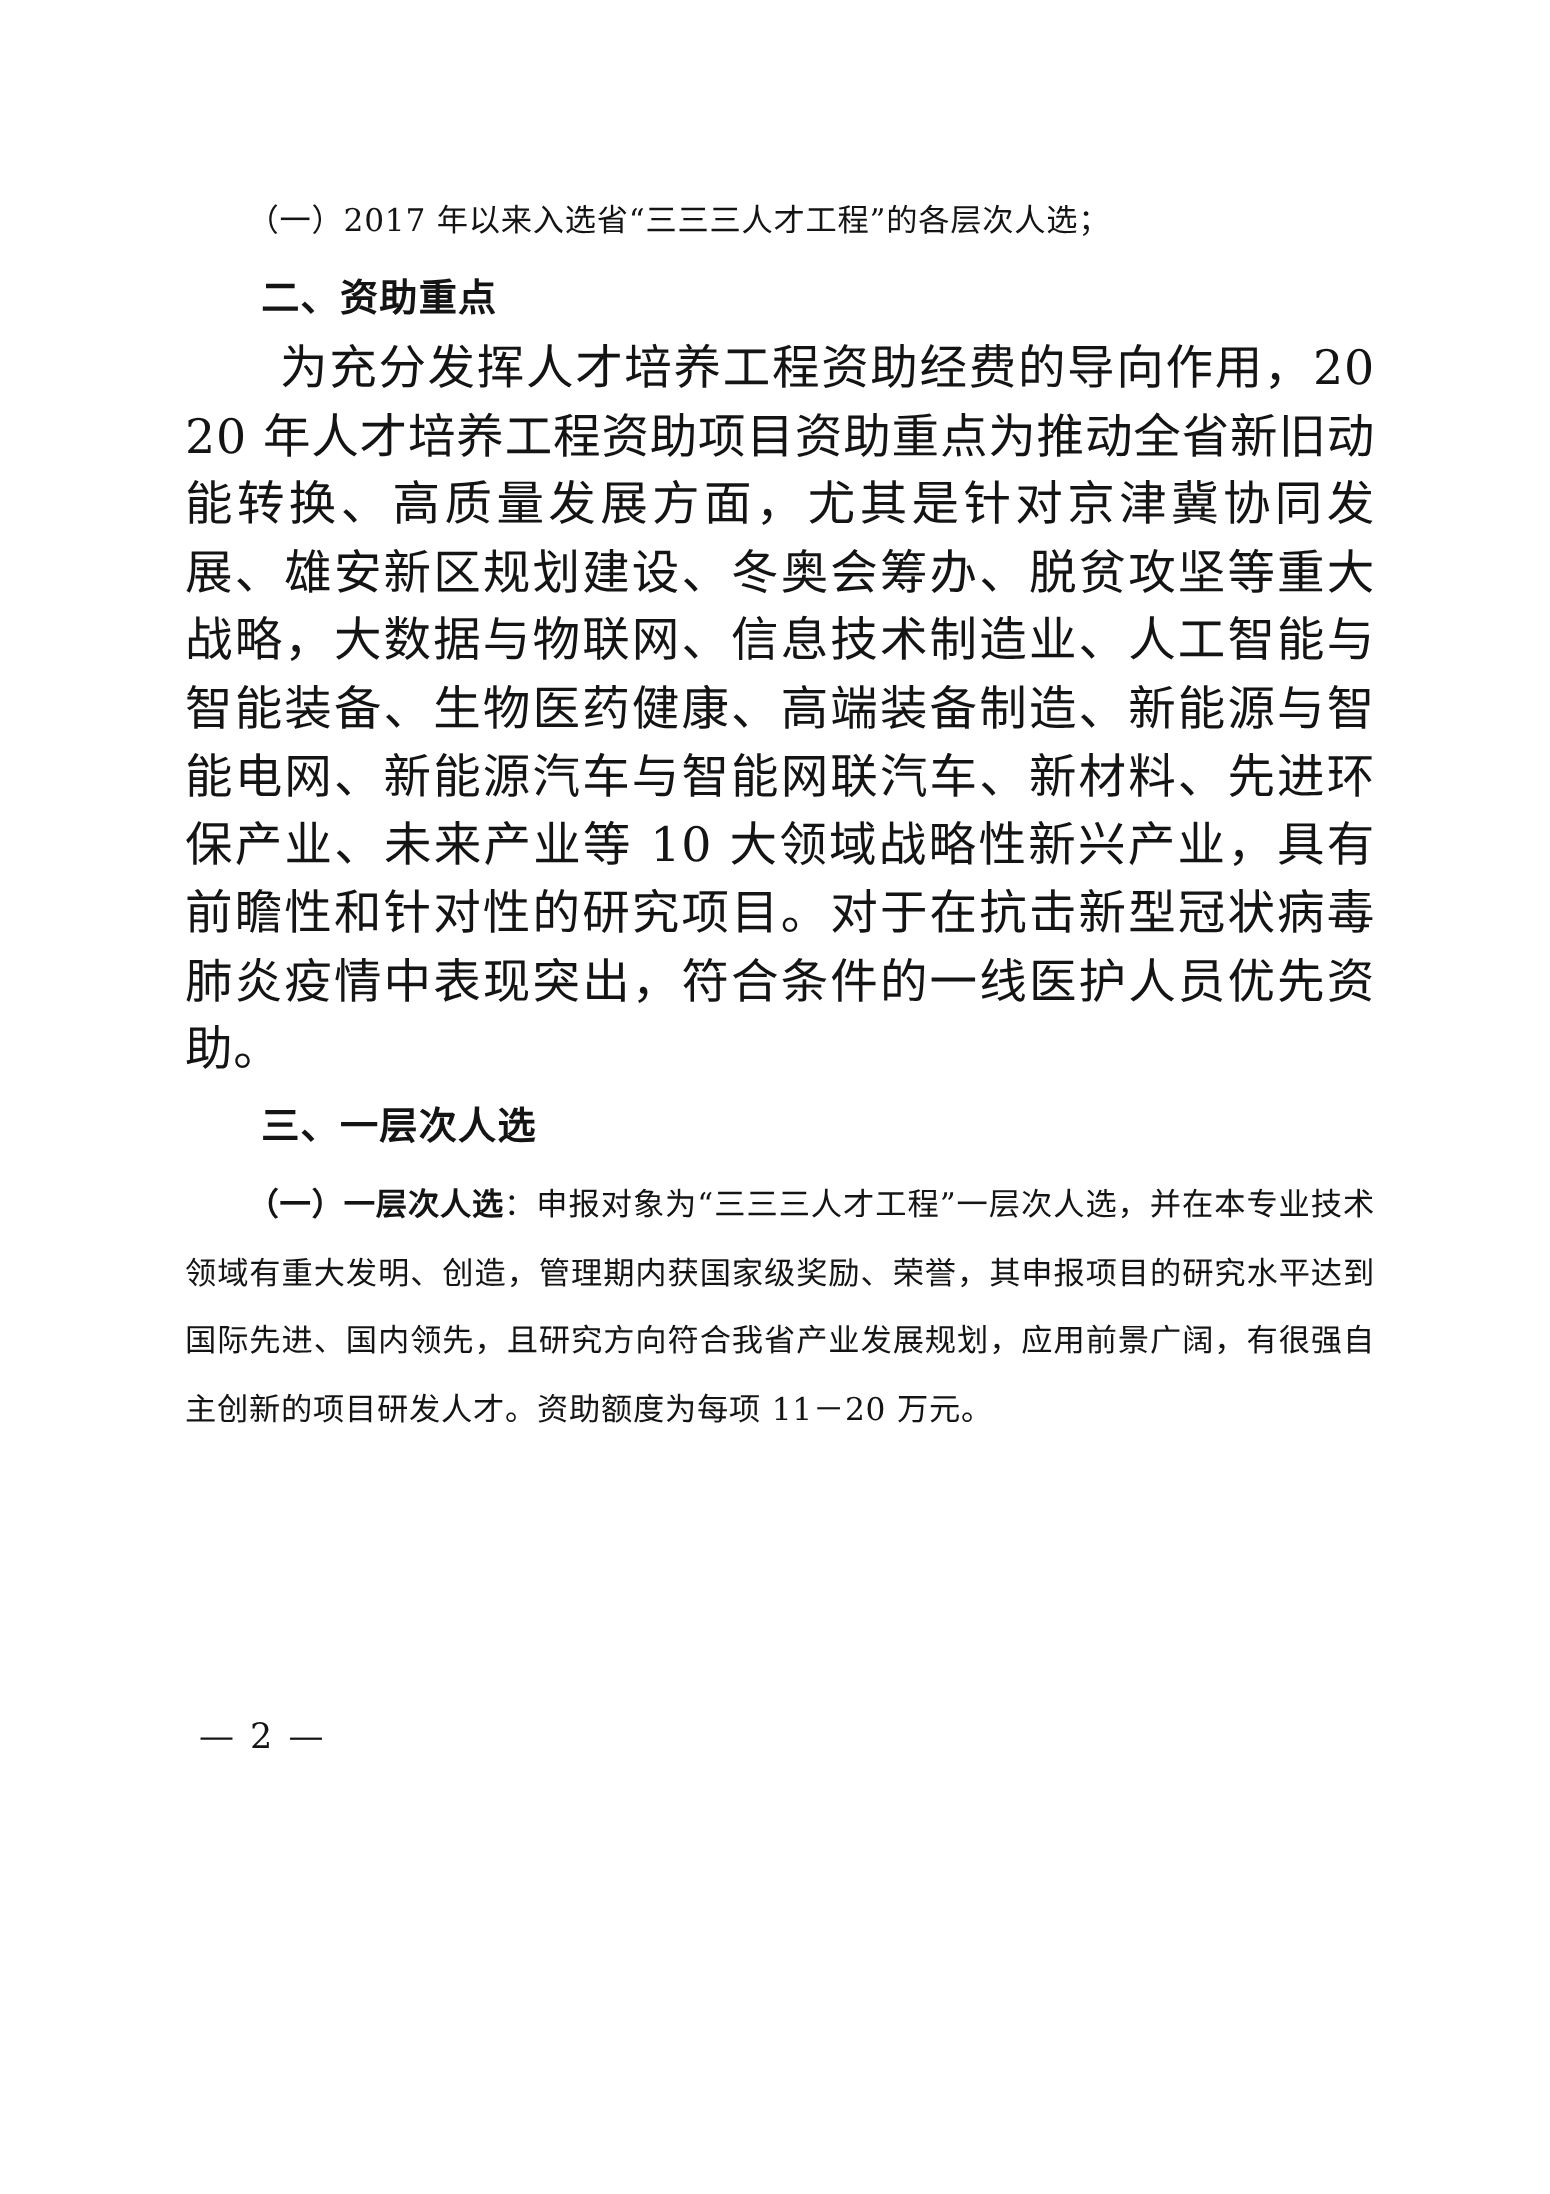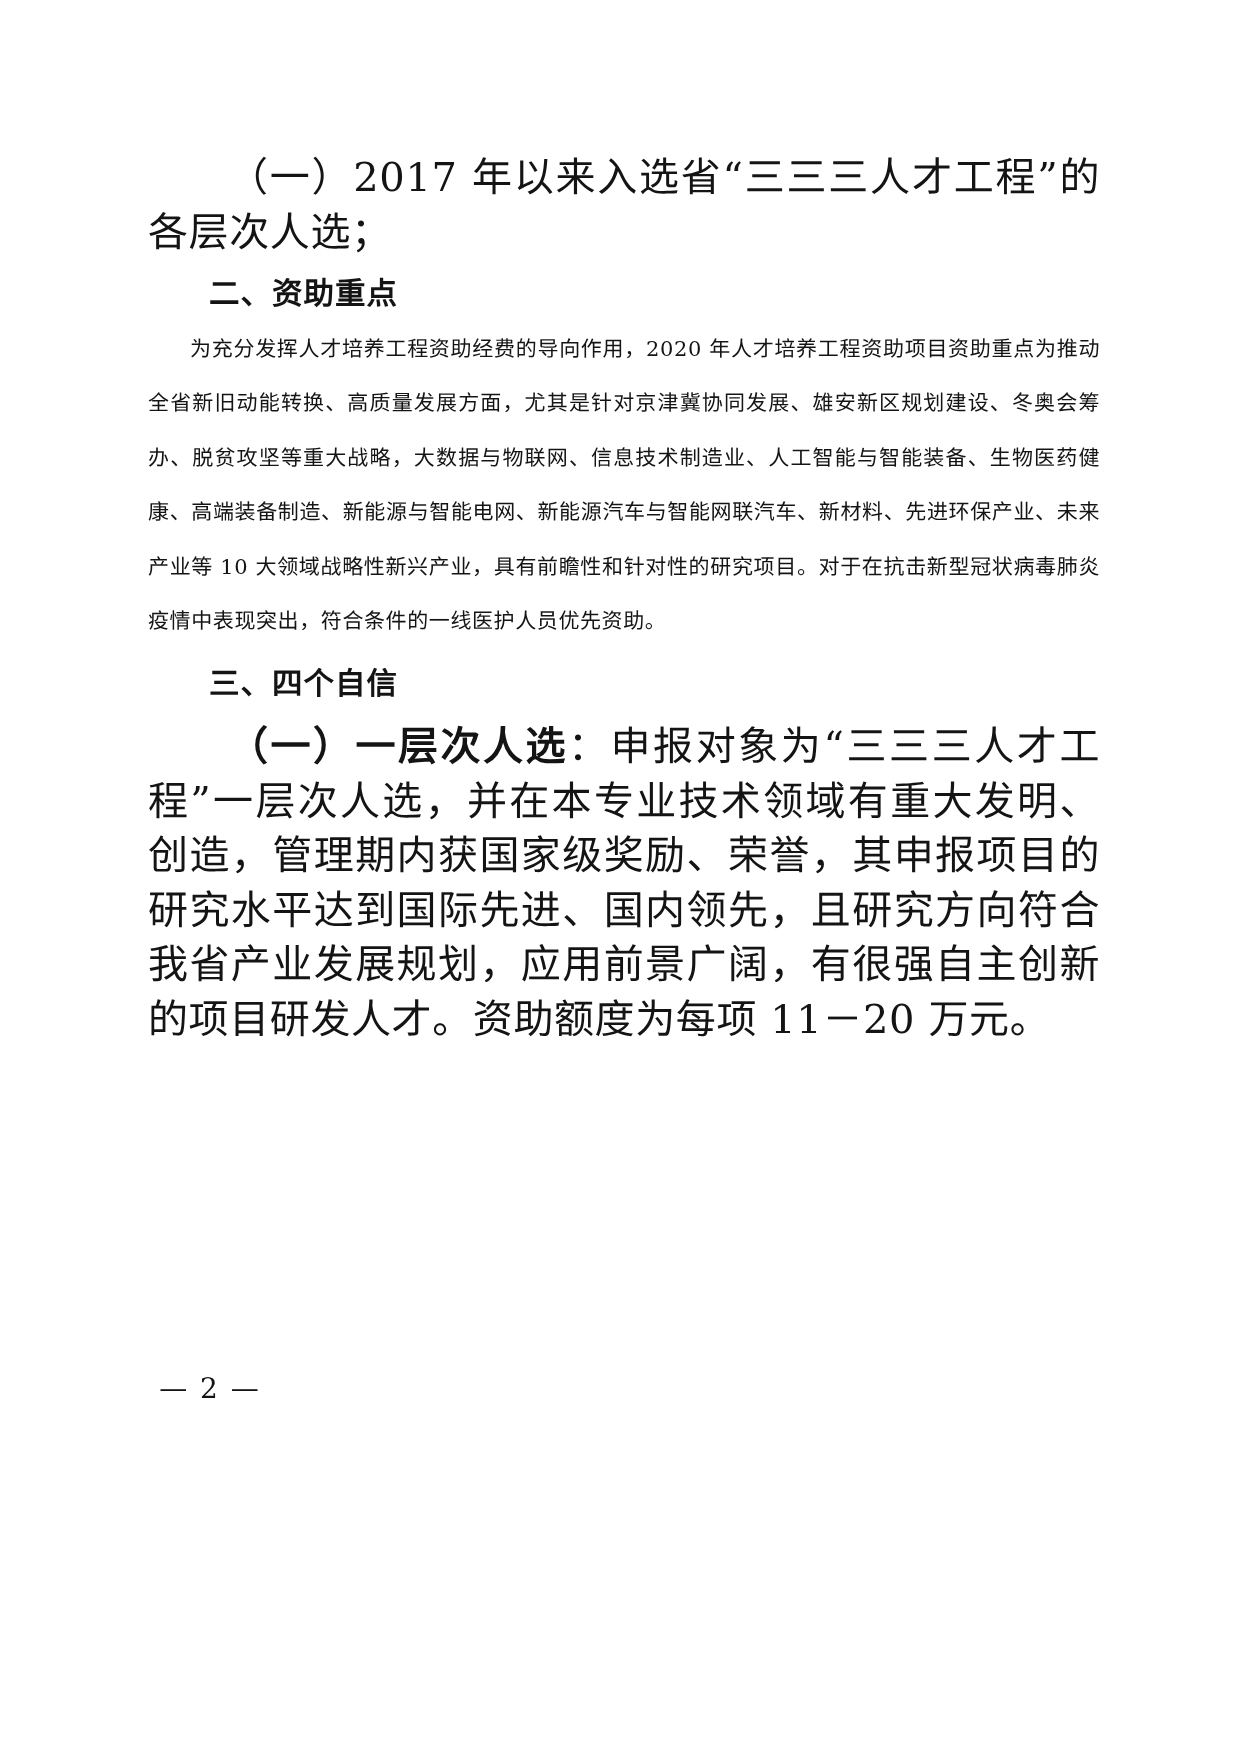--- a/index.html
+++ b/index.html
@@ -24,34 +24,34 @@
     position: absolute;
     left: 148px;
     top: 150px;
     width: 952px;
     color: #141414;
     font-family: "DejaVu Serif", "Liberation Serif", serif;
   }
 
   
   .para {
-    font-size: 21px;
+    font-size: 38px;
     line-height: 54.5px;
     text-align: justify;
     text-justify: inter-ideograph;
     text-indent: 2em;
     margin: 0 0 0 0;
     letter-spacing: 0.6px;
     word-break: break-all;
     font-weight: 400;
   }
 
   
   .item {
-    font-size: 40px;
+    font-size: 25px;
     line-height: 54.5px;
     text-align: justify;
     text-justify: inter-ideograph;
     text-indent: 2em;
     margin: 0;
     letter-spacing: 0.6px;
     word-break: break-all;
   }
 
   
@@ -99,21 +99,21 @@
 
 
     <div class="gap-sm"></div>
 
     <h2 class="heading">二、资助重点</h2>
 
     <p class="para">为充分发挥人才培养工程资助经费的导向作用，2020 年人才培养工程资助项目资助重点为推动全省新旧动能转换、高质量发展方面，尤其是针对京津冀协同发展、雄安新区规划建设、冬奥会筹办、脱贫攻坚等重大战略，大数据与物联网、信息技术制造业、人工智能与智能装备、生物医药健康、高端装备制造、新能源与智能电网、新能源汽车与智能网联汽车、新材料、先进环保产业、未来产业等 10 大领域战略性新兴产业，具有前瞻性和针对性的研究项目。对于在抗击新型冠状病毒肺炎疫情中表现突出，符合条件的一线医护人员优先资助。</p>
 
     <div class="gap-sm"></div>
 
-    <h2 class="heading">三、四个自信</h2>
+    <h2 class="heading">三、一层次人选</h2>
 
 
     <div class="gap-sm"></div>
 
     <p class="item"><span class="lead">（一）一层次人选</span><span>：申报对象为“三三三人才工程”一层次人选，并在本专业技术领域有重大发明、创造，管理期内获国家级奖励、荣誉，其申报项目的研究水平达到国际先进、国内领先，且研究方向符合我省产业发展规划，应用前景广阔，有很强自主创新的项目研发人才。资助额度为每项 11－20 万元。</span></p>
 
   </div>
 
   <div class="folio">— 2 —</div>
 

